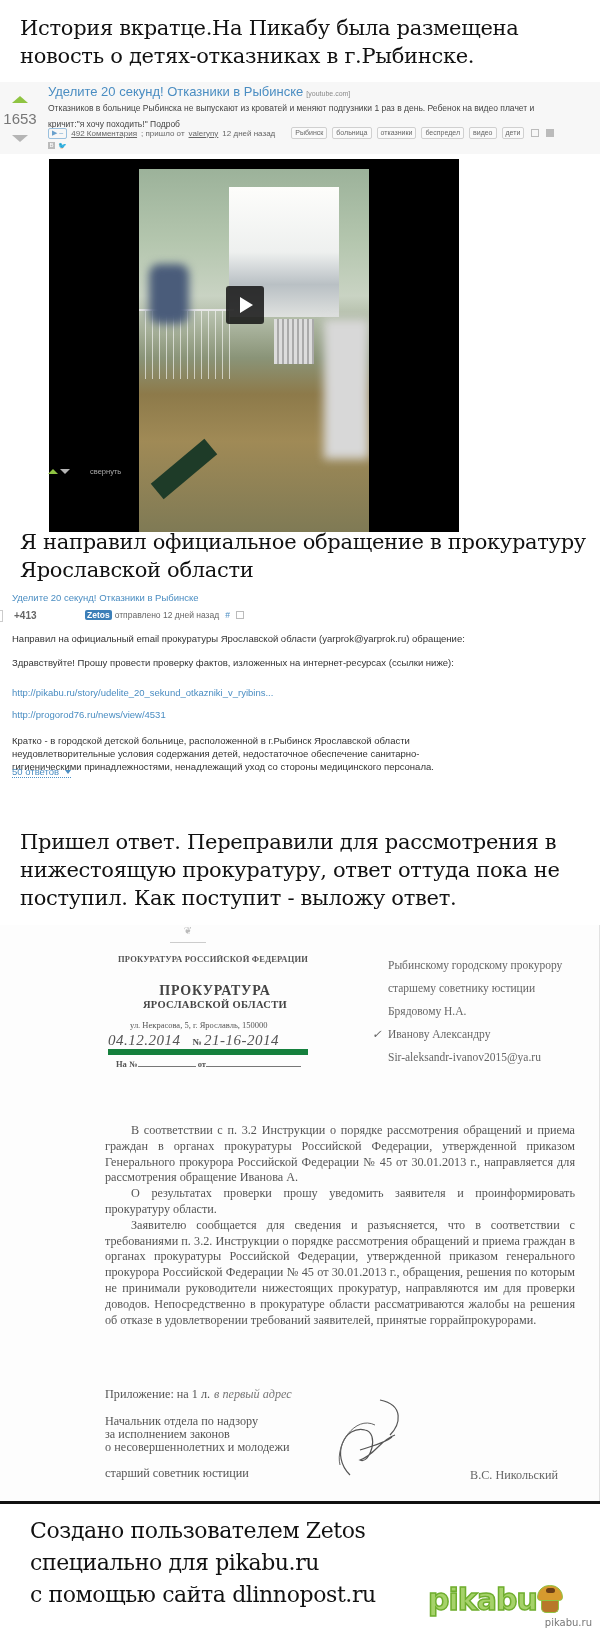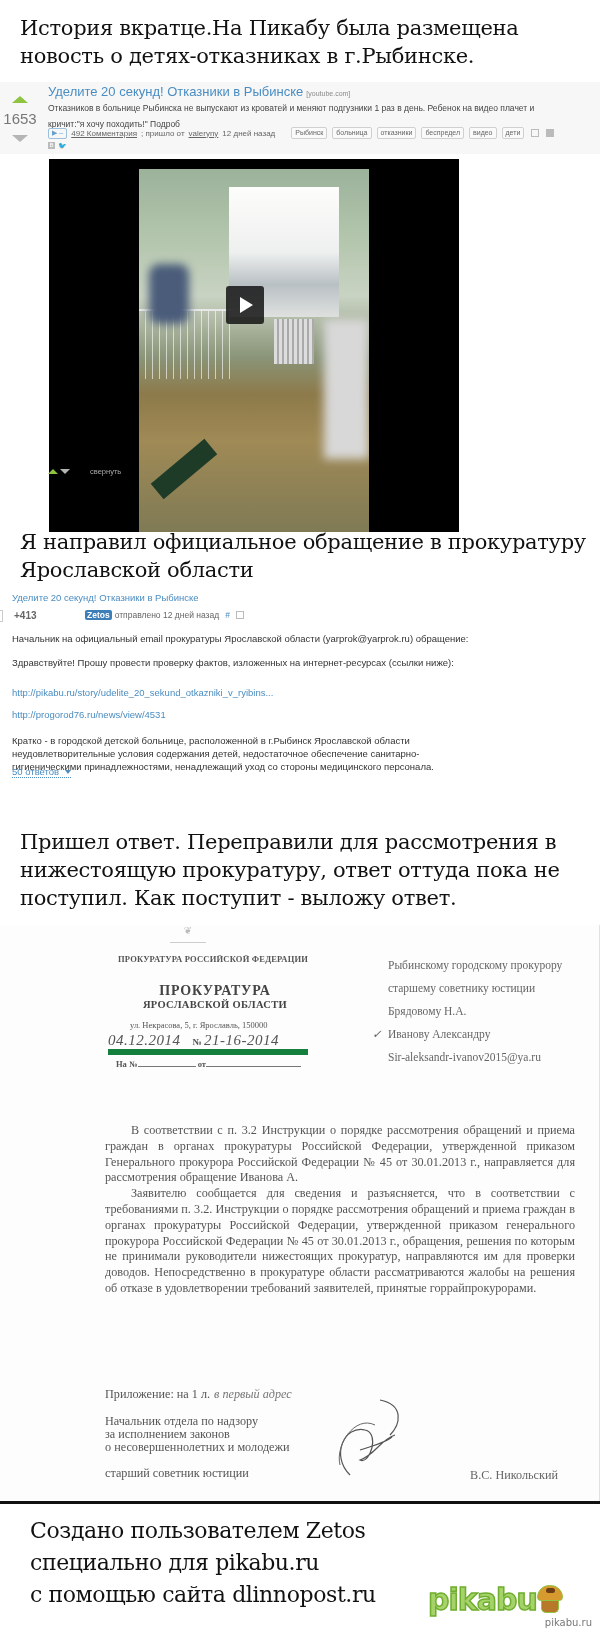--- a/index.html
+++ b/index.html
@@ -163,21 +163,21 @@
 <div class="comment">
   <div class="c-title">Уделите 20 секунд! Отказники в Рыбинске</div>
   <div class="c-leftbar"></div>
   <div class="c-rating">+413</div>
   <div class="c-meta">
     <span class="c-user">Zetos</span>
     <span>отправлено 12 дней назад</span>
     <span class="hash">#</span>
     <span class="tiny-icon"></span>
   </div>
-  <div class="c-text" style="top:42px;">Начальник на официальный email прокуратуры Ярославской области (yarprok@yarprok.ru) обращение:</div>
+  <div class="c-text" style="top:42px;">Направил на официальный email прокуратуры Ярославской области (yarprok@yarprok.ru) обращение:</div>
   <div class="c-text" style="top:66px;">Здравствуйте! Прошу провести проверку фактов, изложенных на интернет-ресурсах (ссылки ниже):</div>
   <div class="c-text c-link" style="top:96px;">http://pikabu.ru/story/udelite_20_sekund_otkazniki_v_ryibins...</div>
   <div class="c-text c-link" style="top:118px;">http://progorod76.ru/news/view/4531</div>
   <div class="c-text" style="top:144px;">
     <div>Кратко - в городской детской больнице, расположенной в г.Рыбинск Ярославской области</div>
     <div>неудовлетворительные условия содержания детей, недостаточное обеспечение санитарно-</div>
     <div>гигиеническими принадлежностями, ненадлежащий уход со стороны медицинского персонала.</div>
   </div>
   <div class="c-replies">50 ответов</div>
 </div>
@@ -207,20 +207,21 @@
   <div class="l-recipient">
     <div>Рыбинскому городскому прокурору</div>
     <div>старшему советнику юстиции</div>
     <div>Брядовому Н.А.</div>
     <div style="position:relative;"><span class="check">✓</span><span>Иванову Александру</span></div>
     <div>Sir-aleksandr-ivanov2015@ya.ru</div>
   </div>
 
   <div class="l-body">
     <p>В соответствии с п. 3.2 Инструкции о порядке рассмотрения обращений и приема граждан в органах прокуратуры Российской Федерации, утвержденной приказом Генерального прокурора Российской Федерации № 45 от 30.01.2013 г., направляется для рассмотрения обращение Иванова А.</p>
+    <p>О результатах проверки прошу уведомить заявителя и проинформировать прокуратуру области.</p>
     <p>Заявителю сообщается для сведения и разъясняется, что в соответствии с требованиями п. 3.2. Инструкции о порядке рассмотрения обращений и приема граждан в органах прокуратуры Российской Федерации, утвержденной приказом генерального прокурора Российской Федерации № 45 от 30.01.2013 г., обращения, решения по которым не принимали руководители нижестоящих прокуратур, направляются им для проверки доводов. Непосредственно в прокуратуре области рассматриваются жалобы на решения об отказе в удовлетворении требований заявителей, принятые горрайпрокурорами.</p>
   </div>
 
   <div class="l-attach">
     <span>Приложение: на 1 л.</span><span class="hand">в первый адрес</span>
   </div>
 
   <div class="l-signer">
     <div>Начальник отдела по надзору</div>
     <div>за исполнением законов</div>

